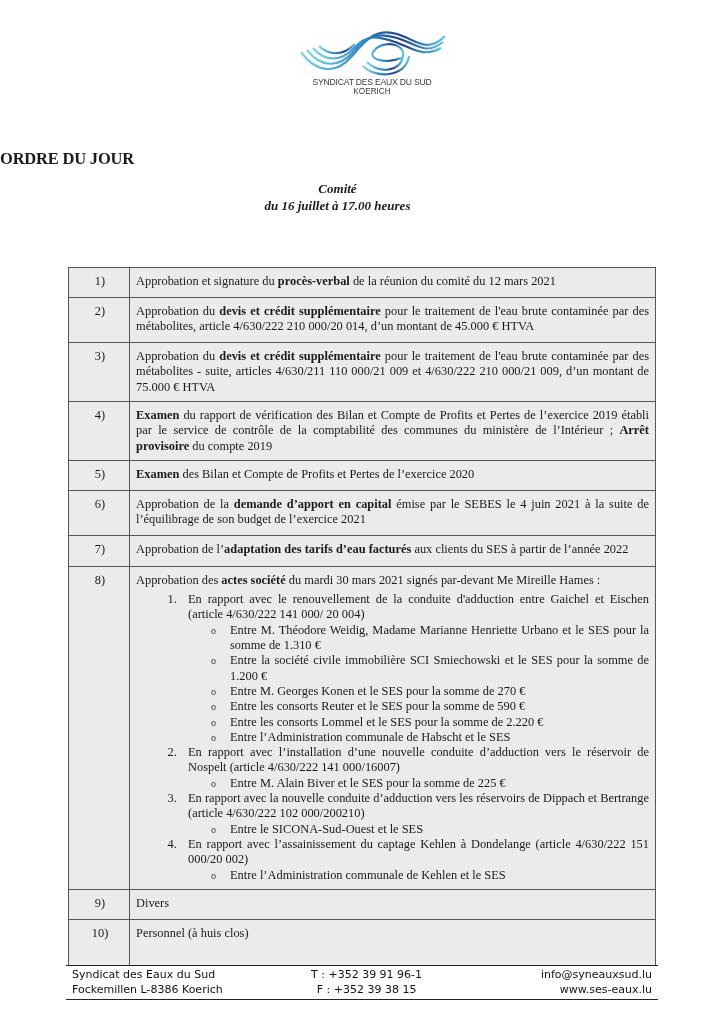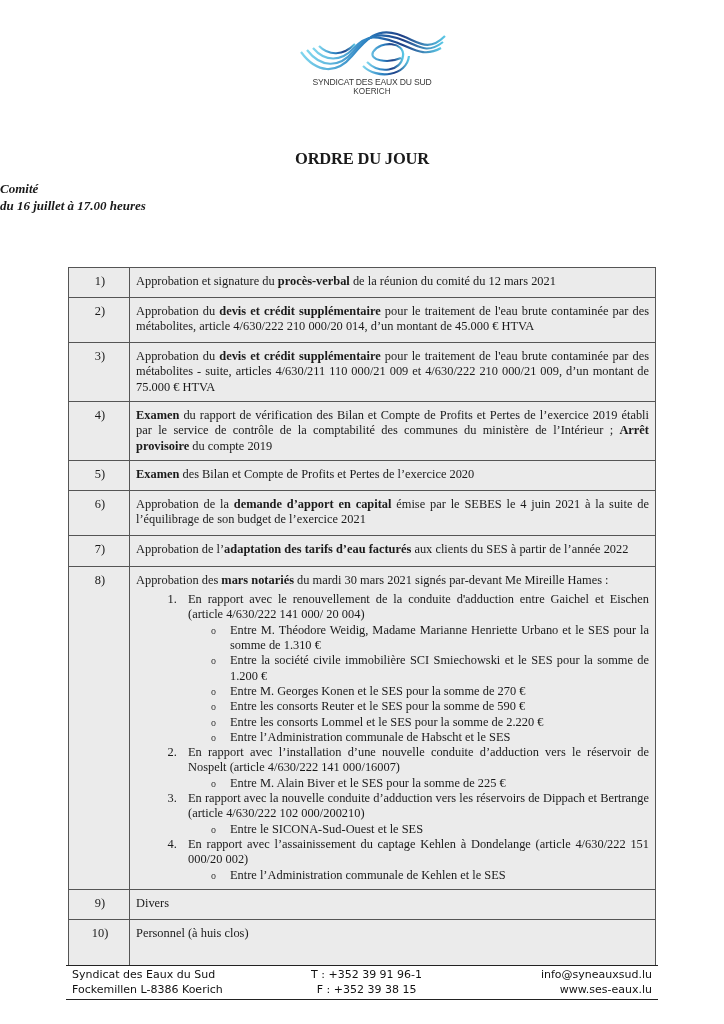--- a/index.html
+++ b/index.html
@@ -4,23 +4,23 @@
 <style>
   html, body { margin: 0; padding: 0; background: #ffffff; }
   body { width: 724px; height: 1024px; position: relative; overflow: hidden;
          font-family: "Liberation Serif", serif; color: #1a1a1a; }
 
   .logo { position: absolute; left: 292px; top: 24px; width: 160px; height: 80px; text-align: center; }
   .logo svg { display: block; margin: 0 auto; }
   .logo .org { font-family: "Liberation Sans", sans-serif; font-size: 8.6px; color: #3a3a3a; letter-spacing: -0.2px; line-height: 10px; margin-top: 1px; }
   .logo .town { font-family: "Liberation Sans", sans-serif; font-size: 8.2px; color: #3a3a3a; line-height: 10px; }
 
-  .title { position: absolute; left: 0; width: 724px; top: 149px; text-align: center;
+  .title { position: absolute; left: 0; width: 724px; top: 149px; text-align: left;
            font-weight: bold; font-size: 16.5px; letter-spacing: -0.2px; }
-  .subtitle { position: absolute; left: 0; width: 675px; top: 181px; 
+  .subtitle { position: absolute; left: 0; width: 675px; top: 181px; text-align: center;
               font-weight: bold; font-style: italic; font-size: 13px; line-height: 16.5px; }
 
   table.agenda { position: absolute; left: 68px; top: 267px; width: 588px;
                  border-collapse: collapse; font-size: 12.4px; line-height: 15.3px; }
   table.agenda td { border: 1.5px solid #555; background: #ebebeb; vertical-align: top; }
   table.agenda td.num { width: 58px; text-align: center; padding: 6px 0 0 2px; }
   table.agenda td.txt { padding: 6px 6px 6px 6px; text-align: justify; }
   table.agenda b { font-weight: bold; }
 
   ol.sub { margin: 4px 0 0 0; padding: 0 0 0 44px; }
@@ -95,21 +95,21 @@
       <td class="num">6)</td>
       <td class="txt"><span>Approbation de la </span><b>demande d’apport en capital</b><span> émise par le SEBES le 4 juin 2021 à la suite de l’équilibrage de son budget de l’exercice 2021</span></td>
     </tr>
     <tr style="height:31px">
       <td class="num">7)</td>
       <td class="txt"><span>Approbation de l’</span><b>adaptation des tarifs d’eau facturés</b><span> aux clients du SES à partir de l’année 2022</span></td>
     </tr>
     <tr style="height:308px">
       <td class="num">8)</td>
       <td class="txt">
-        <span>Approbation des </span><b>mars notariés</b><span> du mardi 30 mars 2021 signés par-devant Me Mireille Hames :</span>
+        <span>Approbation des </span><b>actes société</b><span> du mardi 30 mars 2021 signés par-devant Me Mireille Hames :</span>
         <ol class="sub">
           <li>
             <span>En rapport avec le renouvellement de la conduite d'adduction entre Gaichel et Eischen (article 4/630/222 141 000/ 20 004)</span>
             <ul class="subsub">
               <li>Entre M. Théodore Weidig, Madame Marianne Henriette Urbano et le SES pour la somme de 1.310 €</li>
               <li>Entre la société civile immobilière SCI Smiechowski et le SES pour la somme de 1.200 €</li>
               <li>Entre M. Georges Konen et le SES pour la somme de 270 €</li>
               <li>Entre les consorts Reuter et le SES pour la somme de 590 €</li>
               <li>Entre les consorts Lommel et le SES pour la somme de 2.220 €</li>
               <li>Entre l’Administration communale de Habscht et le SES</li>

